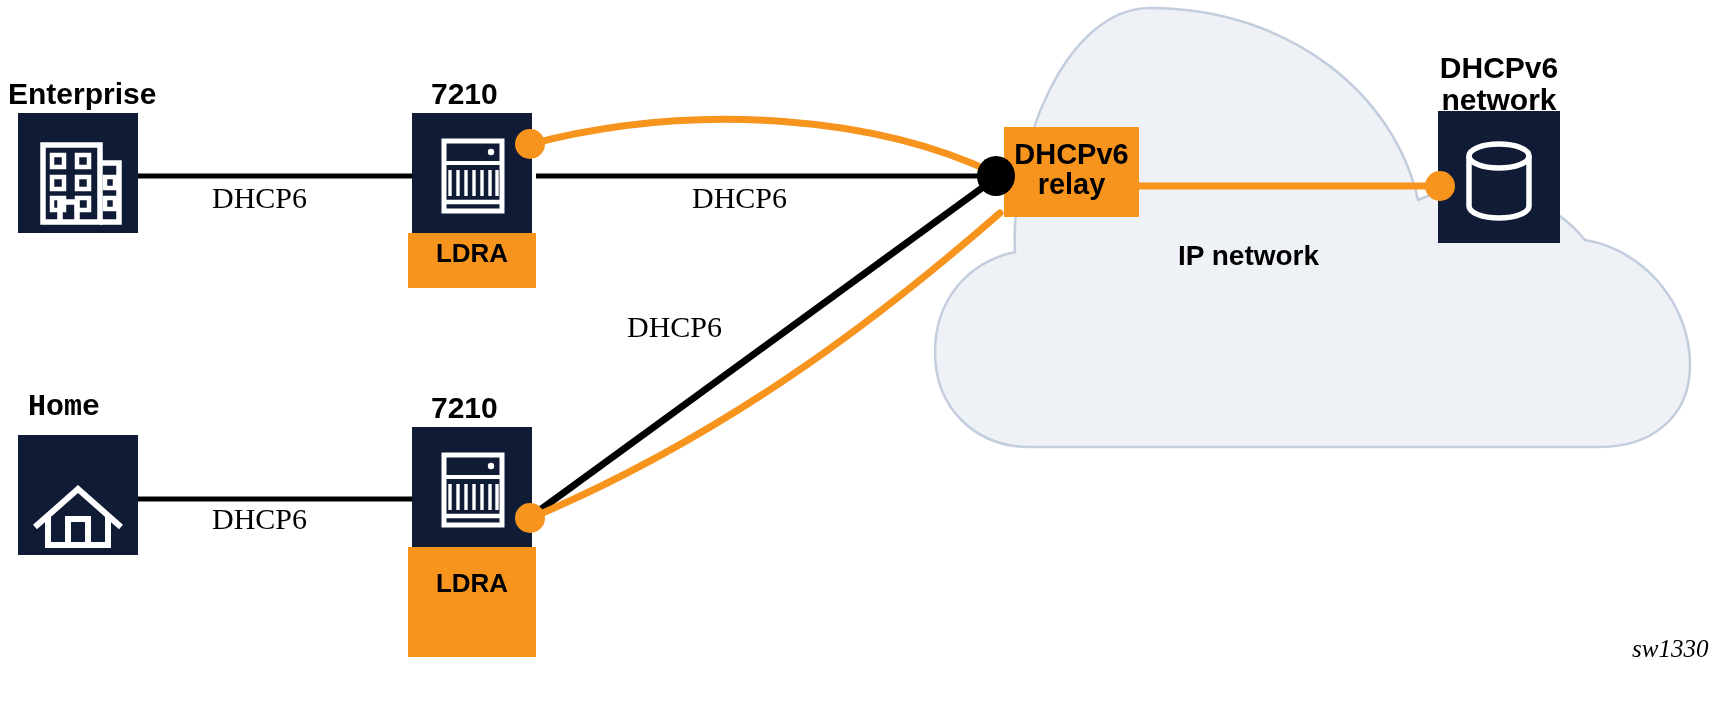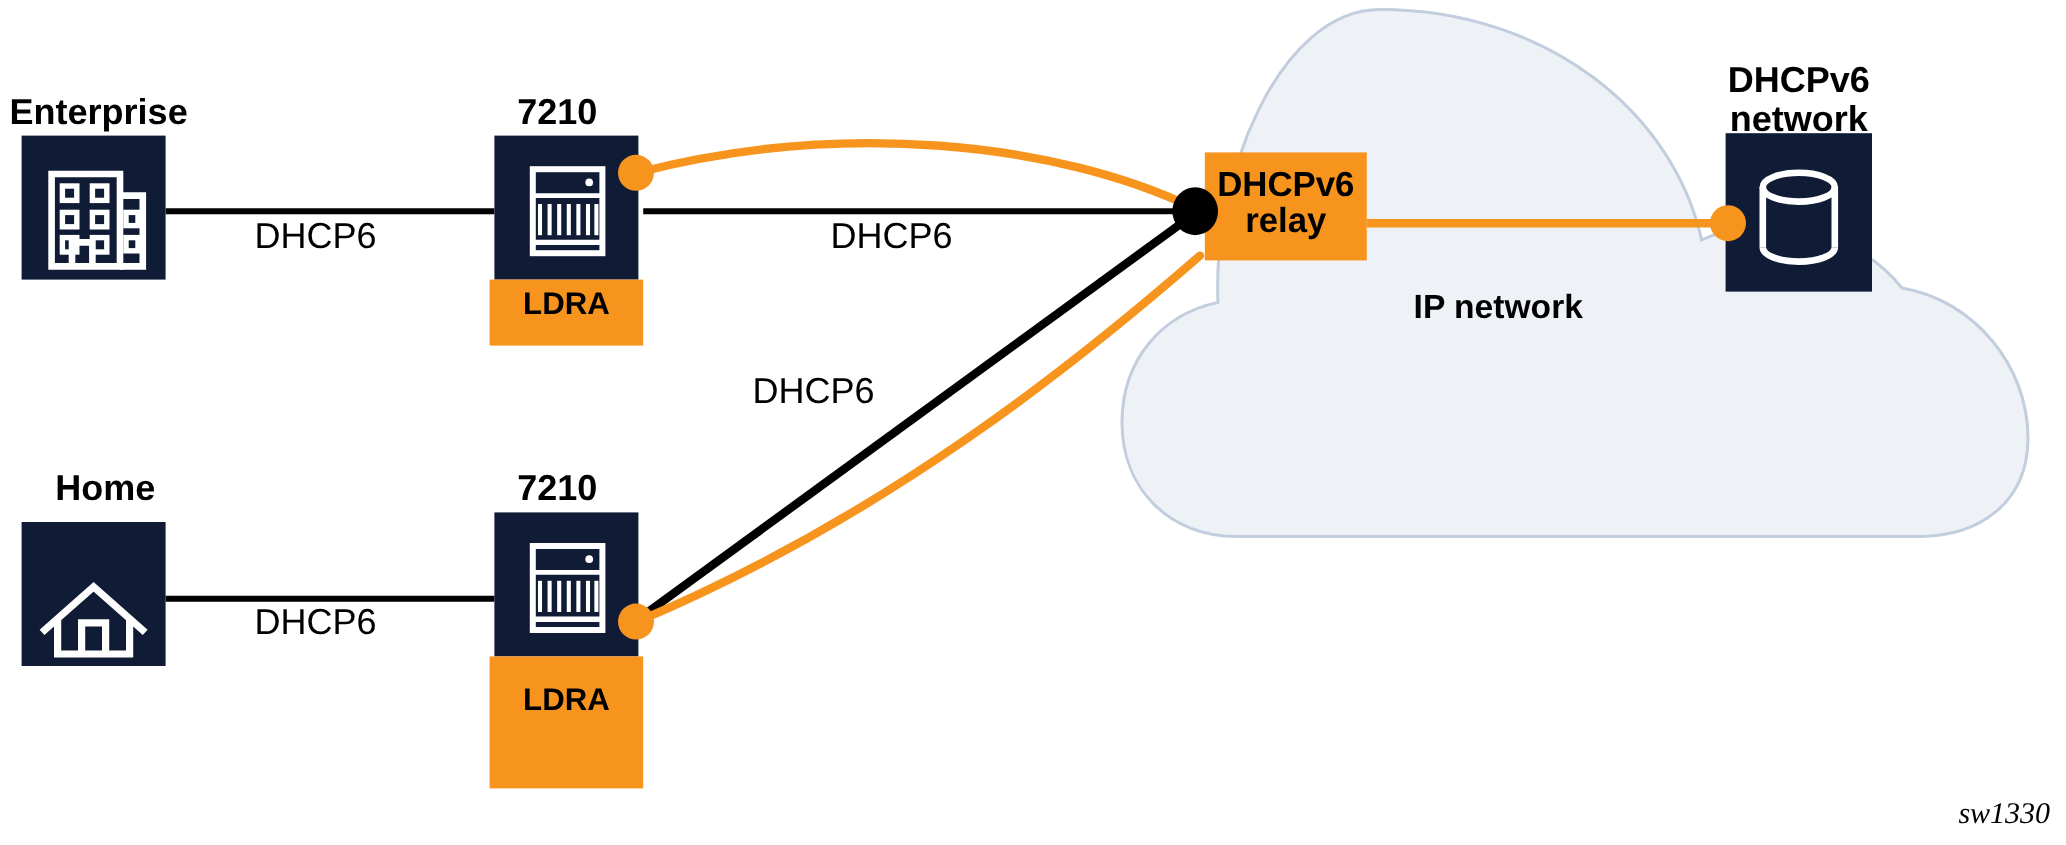--- a/index.html
+++ b/index.html
@@ -28,21 +28,21 @@
     position: absolute;
     font-family: "Liberation Sans", sans-serif;
     font-weight: bold;
     font-size: 30px;
     color: #000000;
     white-space: pre;
     line-height: 1.05;
   }
   .link-label {
     position: absolute;
-    font-family: Liberation Sans, sans-serif;
+    font-family: Liberation Serif, serif;
     font-weight: normal;
     font-size: 30px;
     color: #000000;
     white-space: pre;
   }
   .box-label {
     position: absolute;
     font-family: "Liberation Sans", sans-serif;
     font-weight: bold;
     font-size: 26px;
@@ -184,21 +184,21 @@
 
     <circle cx="530" cy="144" r="15" fill="#f7941e"></circle>
     <circle cx="530" cy="518" r="15" fill="#f7941e"></circle>
     <circle cx="1440" cy="186" r="15" fill="#f7941e"></circle>
     <ellipse cx="996" cy="176" rx="19" ry="20" fill="#000000"></ellipse>
 
   </svg>
 
   <div class="node-label" style="left:8px; top:78px;">Enterprise</div>
 
-  <div class="node-label" style="left:46px; top:392px;">Home</div>
+  <div class="node-label" style="left:28px; top:392px;font-family:Liberation Mono, monospace;">Home</div>
 
   <div class="node-label" style="left:431px; top:78px;">7210</div>
 
   <div class="node-label" style="left:431px; top:392px;">7210</div>
 
   <div class="box-label" style="left:408px; top:240px; width:128px;">LDRA</div>
 
   <div class="box-label" style="left:408px; top:570px; width:128px;">LDRA</div>
 
   <div class="link-label" style="left:212px; top:181px;">DHCP6</div>
@@ -208,15 +208,15 @@
   <div class="link-label" style="left:212px; top:502px;">DHCP6</div>
 
   <div class="link-label" style="left:627px; top:310px;">DHCP6</div>
 
   <div class="box-label" style="left:1004px; top:139px; width:135px; font-size:29px;"><span>DHCPv6</span><br><span>relay</span></div>
 
   <div class="node-label" style="left:1436px; top:52px; width:126px; text-align:center;"><span>DHCPv6</span><br><span>network</span></div>
 
   <div class="cloud-label" style="left:1178px; top:240px;">IP network</div>
 
-  <div class="figure-id" style="left:1632px; top:665px;">sw1330</div>
+  <div class="figure-id" style="left:1632px; top:635px;">sw1330</div>
 
 </div>
 
 </body></html>

